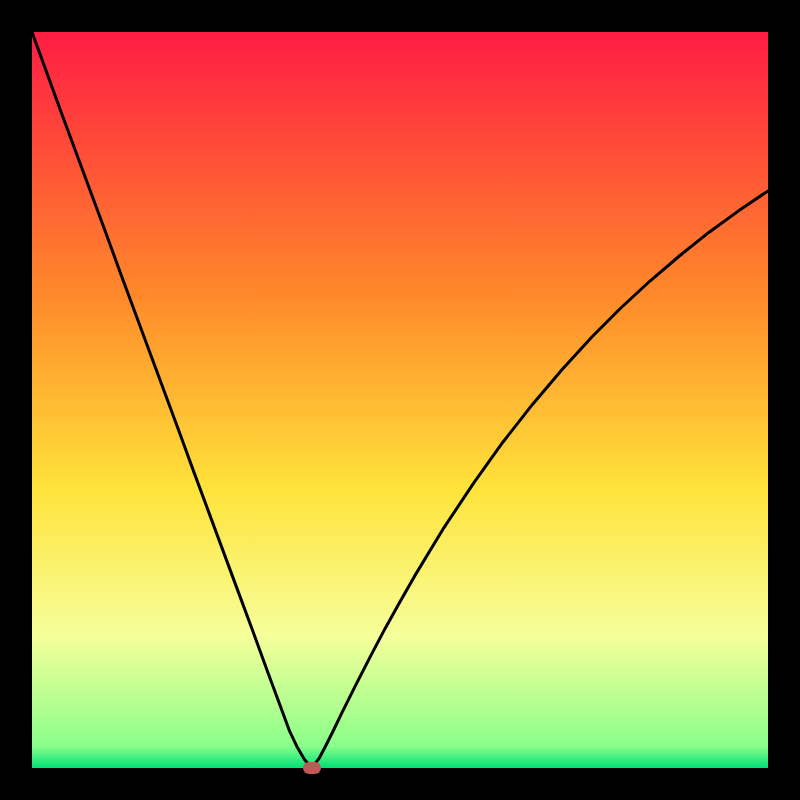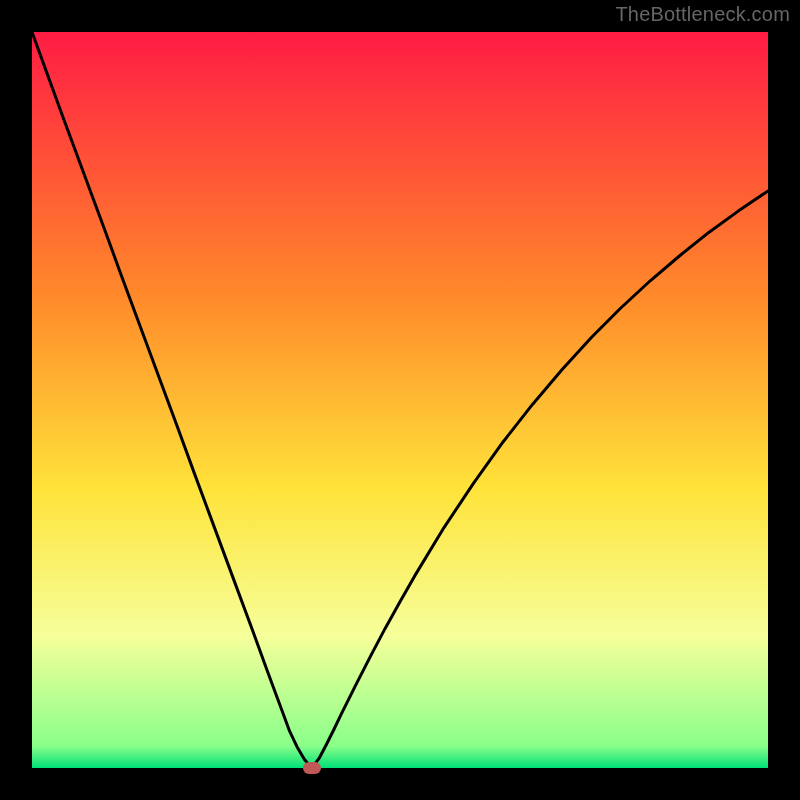--- a/index.html
+++ b/index.html
@@ -55,21 +55,20 @@
     background: #c05858;
     border-radius: 6px;
     transform: translate(-50%, -50%);
     z-index: 4;
   }
 </style>
 </head>
 <body>
 
 <div class="frame">
-  <div class="watermark">TheBottleneck.com</div>
 
   <div class="plot-wrap">
     <svg class="plot-bg" viewBox="0 0 736 736" preserveAspectRatio="none">
       <defs>
         <linearGradient id="bg-grad" x1="0" y1="0" x2="0" y2="1">
             <stop offset="0%" stop-color="#ff1c44"></stop>
             <stop offset="36%" stop-color="#ff8a2a"></stop>
             <stop offset="62%" stop-color="#ffe33a"></stop>
             <stop offset="82%" stop-color="#f6ff9a"></stop>
             <stop offset="97%" stop-color="#8aff8a"></stop>

